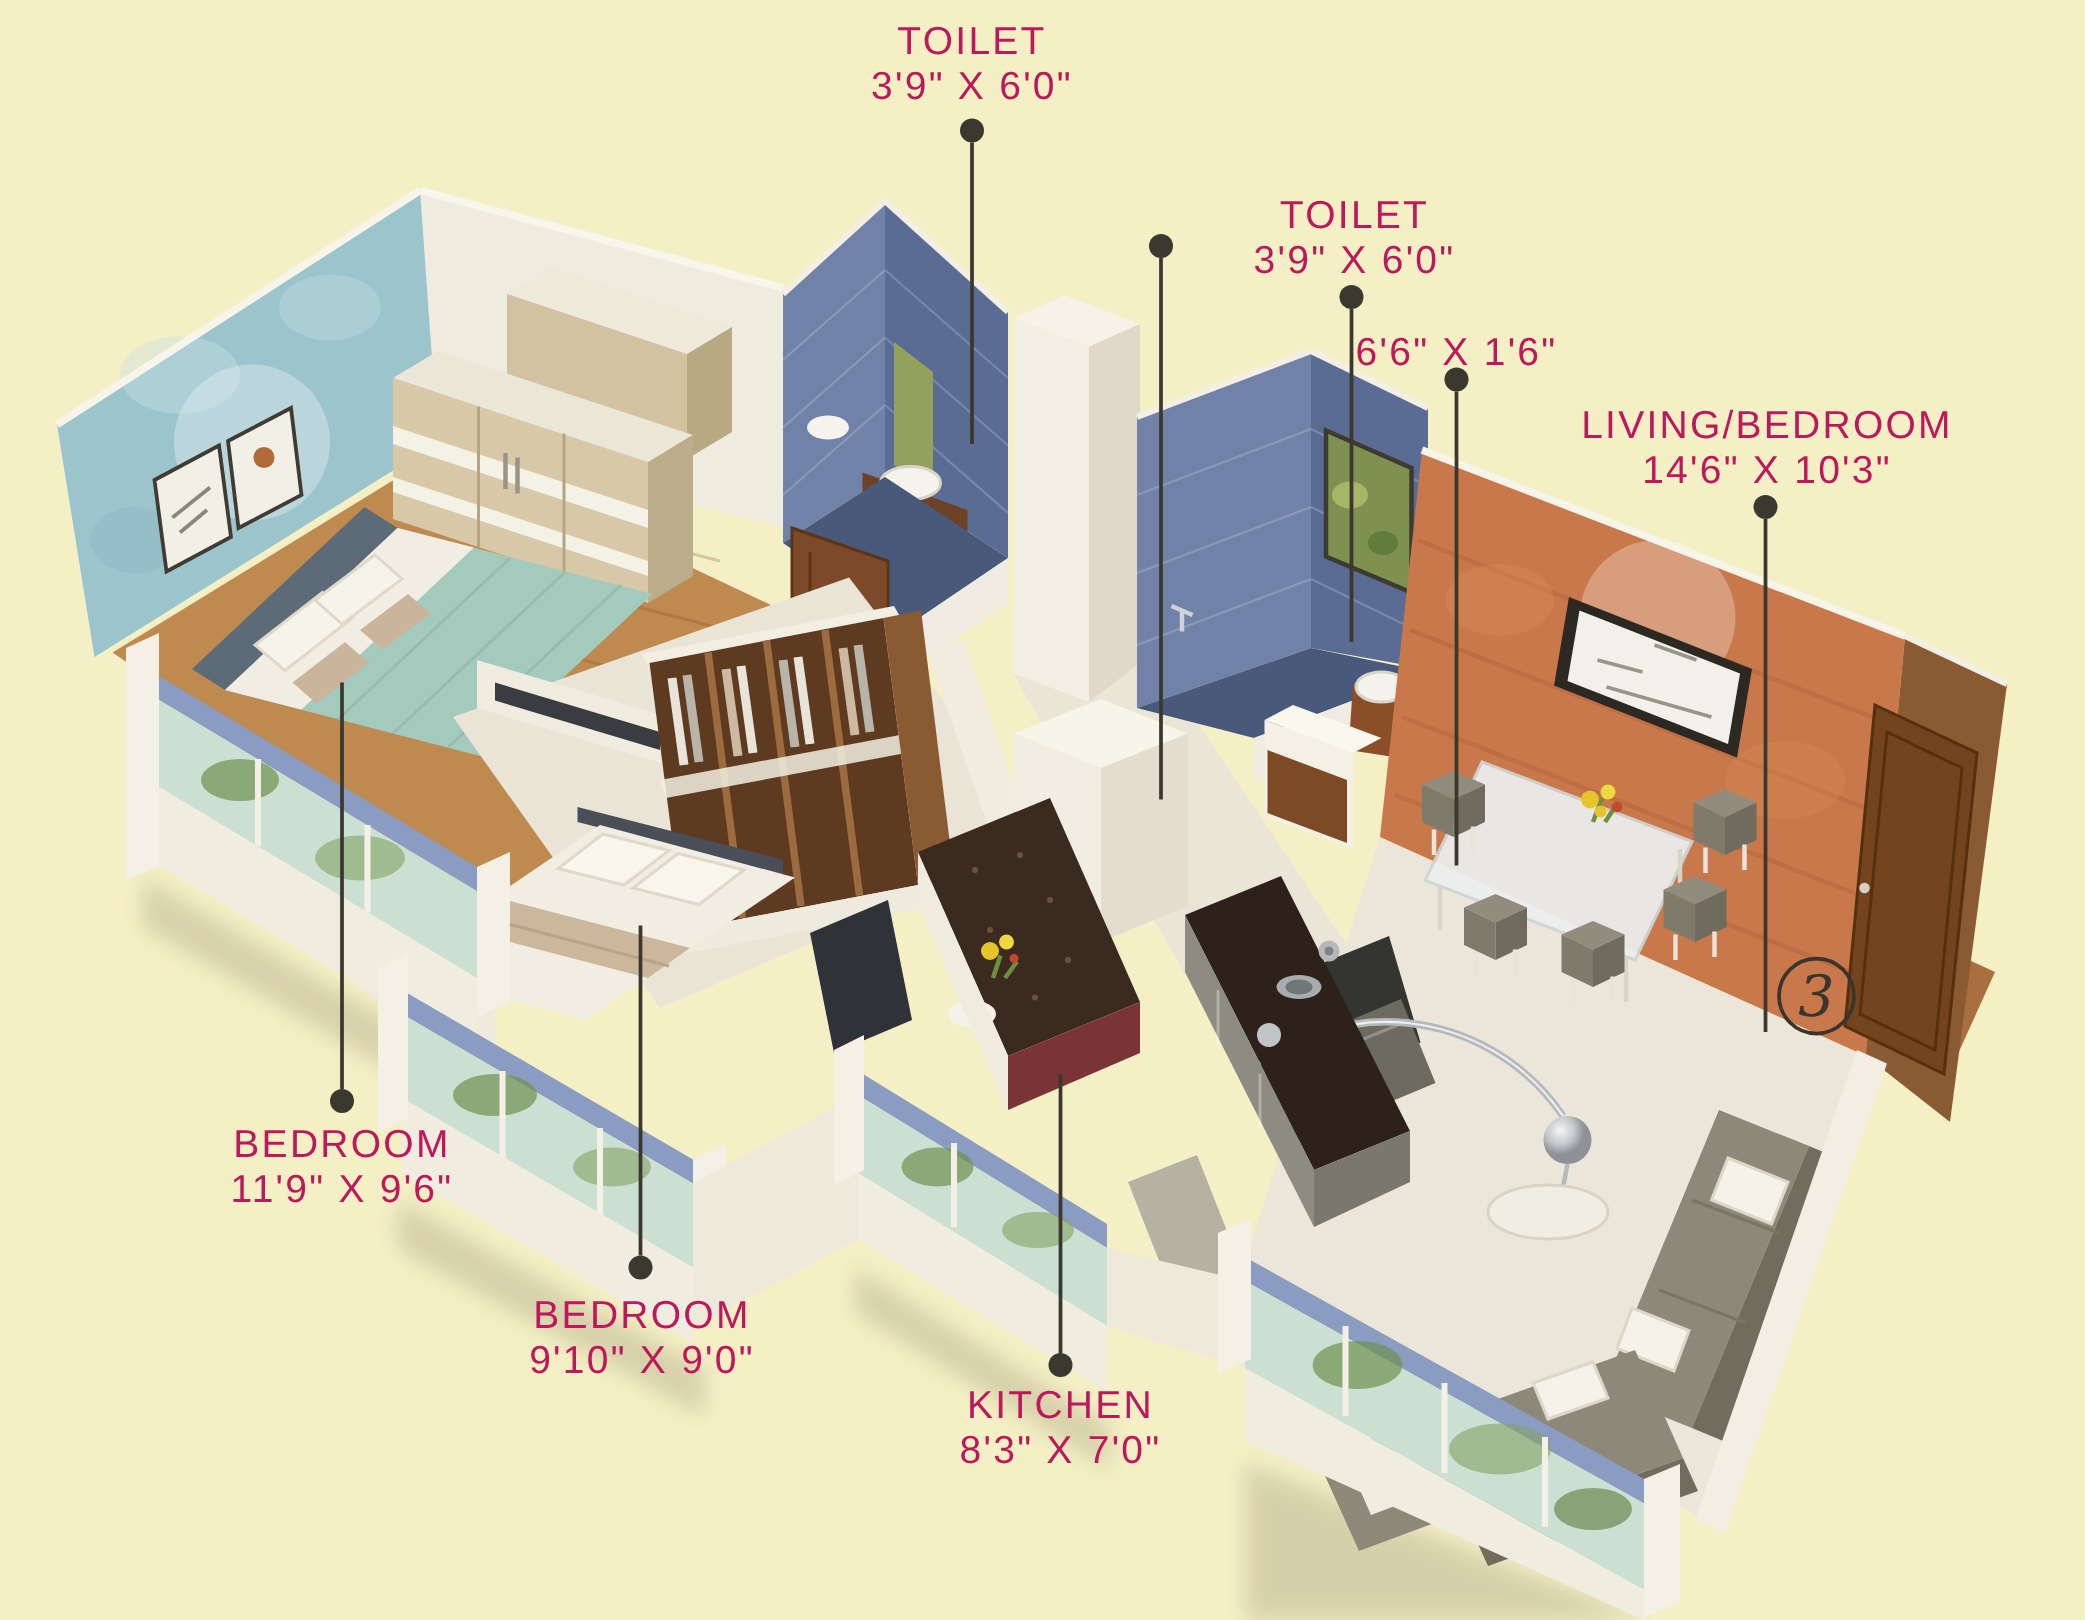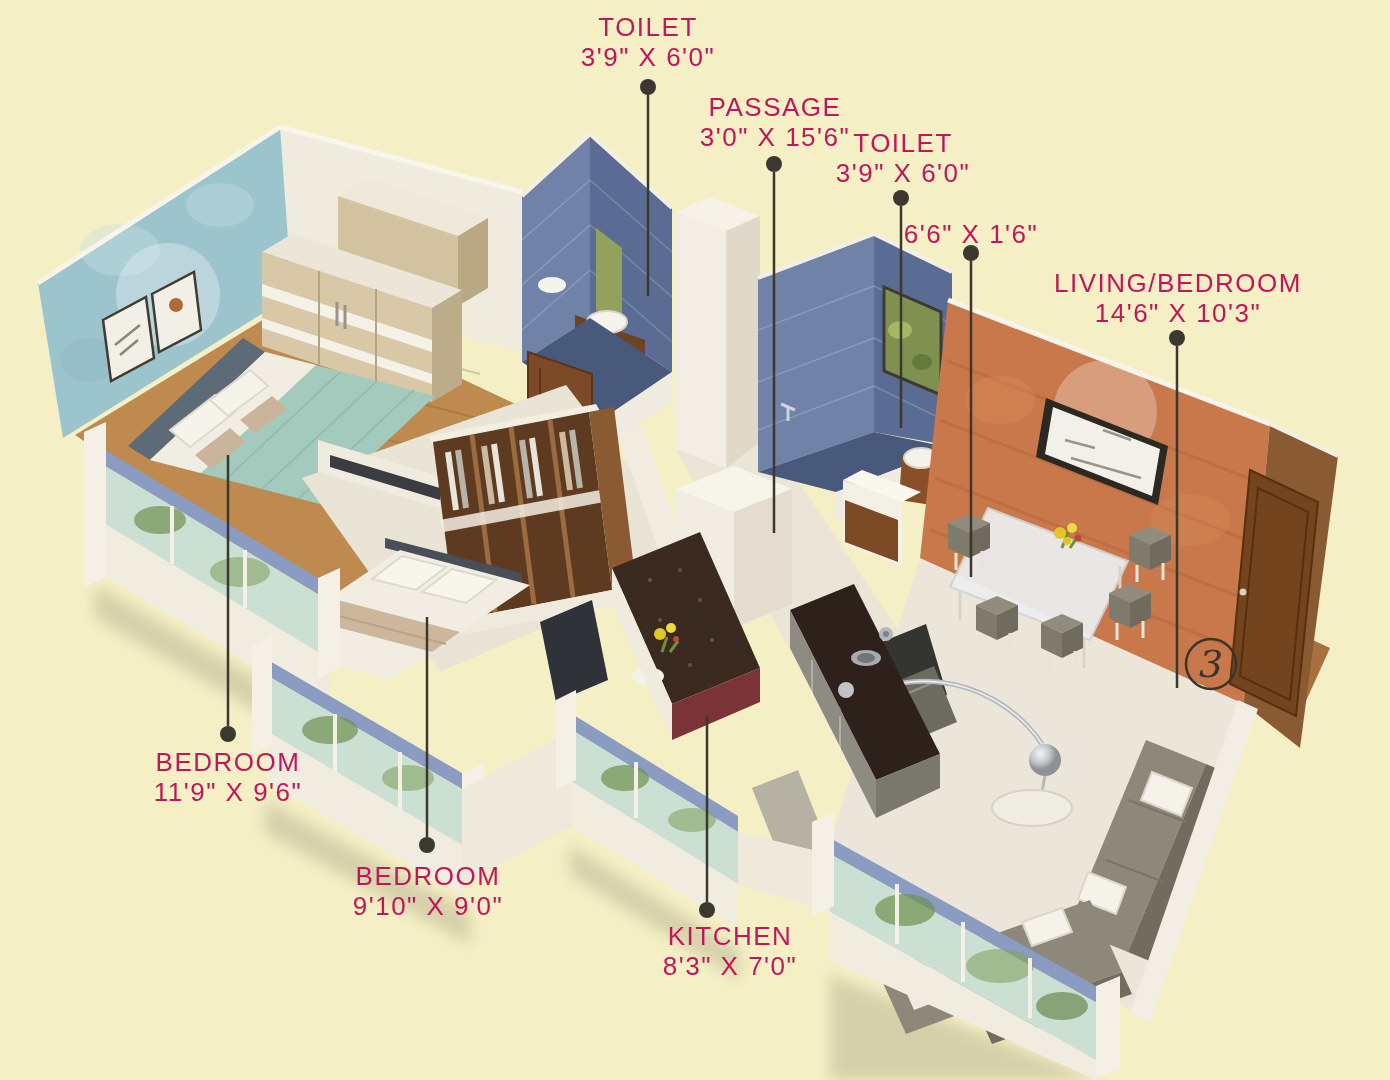--- a/index.html
+++ b/index.html
@@ -386,41 +386,37 @@
   <g>
     <circle cx="1211" cy="664" r="25" fill="none" stroke="#3a362e" stroke-width="2.5"></circle>
     <text x="1211" y="677" text-anchor="middle" font-family="DejaVu Serif, serif" font-style="italic" font-size="38" fill="#3a362e">3</text>
   </g>
 </svg>
 
 <div class="callout" style="left:648px;top:12px;">
   <span class="room">TOILET</span>
   <span class="dims">3'9" X 6'0"</span>
 </div>
-<div class="callout" style="left:775px;top:92px;">
-  <span class="room">PASSAGE</span>
-  <span class="dims">3'0" X 15'6"</span>
-</div>
 <div class="callout" style="left:903px;top:128px;">
   <span class="room">TOILET</span>
   <span class="dims">3'9" X 6'0"</span>
 </div>
 <div class="callout" style="left:971px;top:219px;">
   <span class="dims">6'6" X 1'6"</span>
 </div>
 <div class="callout" style="left:1178px;top:268px;">
   <span class="room">LIVING/BEDROOM</span>
   <span class="dims">14'6" X 10'3"</span>
 </div>
 <div class="callout" style="left:228px;top:747px;">
   <span class="room">BEDROOM</span>
   <span class="dims">11'9" X 9'6"</span>
 </div>
 <div class="callout" style="left:428px;top:861px;">
   <span class="room">BEDROOM</span>
   <span class="dims">9'10" X 9'0"</span>
 </div>
-<div class="callout" style="left:707px;top:921px;margin-left:23px;">
+<div class="callout" style="left:707px;top:921px;">
   <span class="room">KITCHEN</span>
   <span class="dims">8'3" X 7'0"</span>
 </div>
 
 </div>
 
 </body></html>

